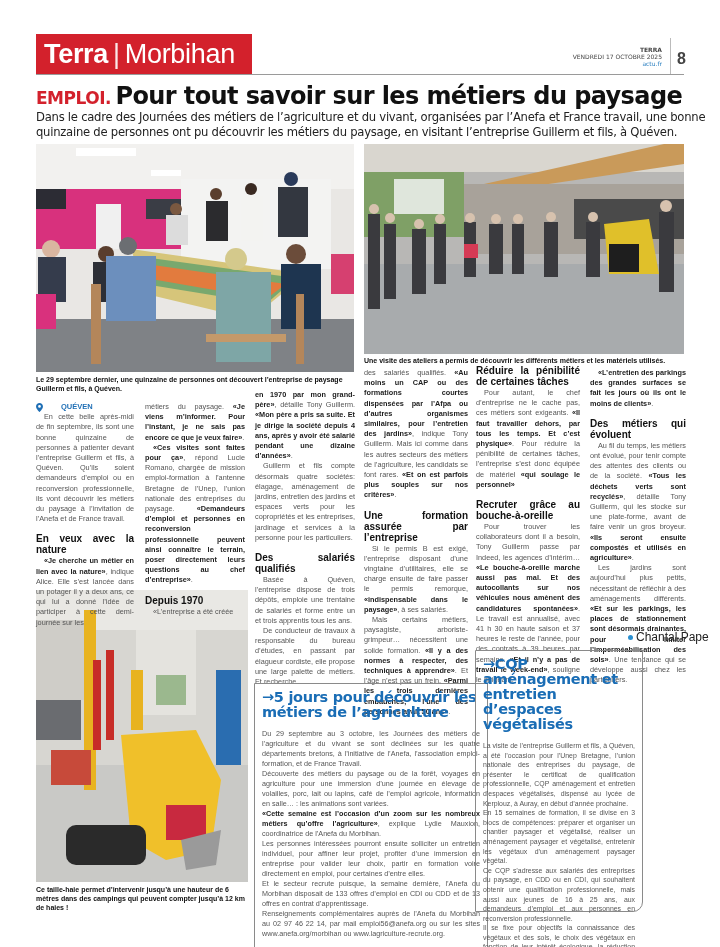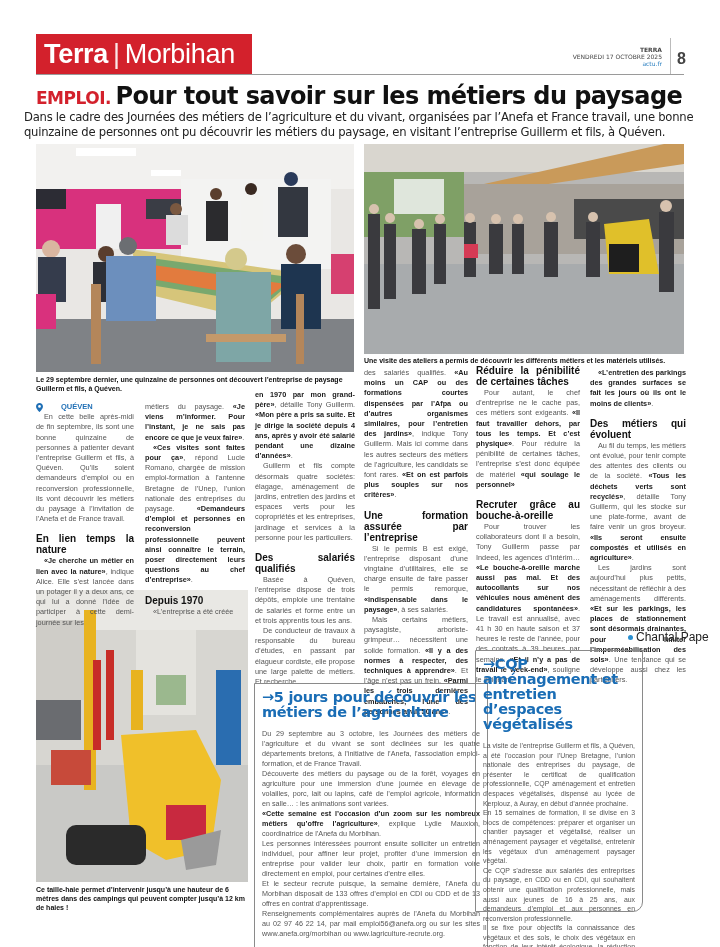--- a/index.html
+++ b/index.html
@@ -13,21 +13,21 @@
   .header-rule { position: absolute; left: 36px; top: 74px; width: 648px; height: 1px; background: #9a9a9a; }
   .masthead-right { position: absolute; right: 58px; top: 46px; text-align: right; font-size: 6px; line-height: 7px; color: #444; font-family: "DejaVu Sans", sans-serif; }
   .masthead-right .pub { font-weight: bold; }
   .masthead-right .site { color: #2a7fc0; }
   .page-vline { position: absolute; left: 670px; top: 38px; width: 1px; height: 36px; background: #bbb; }
   .page-num { position: absolute; left: 677px; top: 50px; font-size: 16px; font-weight: bold; color: #444; }
 
   .headline { position: absolute; left: 36px; top: 82px; width: 680px; white-space: nowrap; }
   .kicker { color: #d3212c; font-weight: bold; font-size: 17px; font-family: "DejaVu Sans", sans-serif; letter-spacing: -0.5px; }
   .title { font-size: 24px; font-weight: bold; color: #111; font-family: "DejaVu Sans", sans-serif; letter-spacing: -0.6px; }
-  .chapo { position: absolute; left: 24px; top: 110px; width: 678px; font-size: 11.6px; line-height: 15px; color: #222; font-family: "DejaVu Sans", sans-serif; letter-spacing: -0.25px; }
+  .chapo { position: absolute; left: 36px; top: 110px; width: 678px; font-size: 11.6px; line-height: 15px; color: #222; font-family: "DejaVu Sans", sans-serif; letter-spacing: -0.25px; }
 
   .photo { position: absolute; overflow: hidden; }
   .photo svg { width: 100%; height: 100%; display: block; }
   .caption { position: absolute; font-size: 7px; line-height: 9px; font-weight: bold; color: #111; }
 
   .col { position: absolute; font-size: 7.3px; line-height: 10.2px; color: #555; text-align: justify; hyphens: auto; }
   .col p { text-indent: 8px; }
   .col .q { color: #1c1c1c; font-weight: bold; }
   .col h3 { font-size: 10px; line-height: 11px; color: #111; margin-top: 9px; margin-bottom: 1px; font-weight: bold; }
   .col .dateline { color: #1f6fb5; font-weight: bold; font-size: 7.5px; text-indent: 0; display: flex; align-items: center; gap: 18px; }
@@ -170,21 +170,21 @@
 <div class="caption" style="left:36px; top:885px; width:215px;">Ce taille-haie permet d’intervenir jusqu’à une hauteur de 6 mètres dans des campings qui peuvent compter jusqu’à 12 km de haies !</div>
 
 <div class="col" style="left:36px; top:402px; width:98px;">
   <div class="dateline">
     <svg class="pin" viewBox="0 0 10 13">
         <path d="M5 0C2.2 0 0 2.2 0 5c0 3.5 5 8 5 8s5-4.5 5-8c0-2.8-2.2-5-5-5zm0 7a2 2 0 110-4 2 2 0 010 4z" fill="#1f6fb5"></path>
       </svg>
     <span>QUÉVEN</span>
   </div>
   <p>En cette belle après-midi de fin septembre, ils sont une bonne quinzaine de personnes à patienter devant l’entreprise Guillerm et fils, à Quéven. Qu’ils soient demandeurs d’emploi ou en reconversion professionnelle, ils vont découvrir les métiers du paysage à l’invitation de l’Anefa et de France travail.</p>
-  <h3>En lien temps la nature</h3>
+  <h3>En veux avec la nature</h3>
   <p><span class="q">«Je cherche un métier en lien avec la nature»</span><span>, indique Alice. Elle s’est lancée dans un potager il y a deux ans, ce qui lui a donné l’idée de participer à cette demi-journée sur les</span></p>
 </div>
 
 <div class="col" style="left:145px; top:402px; width:100px;">
   <p style="text-indent:0"><span>métiers du paysage. </span><span class="q">«Je viens m’informer. Pour l’instant, je ne sais pas encore ce que je veux faire»</span><span>.</span></p>
   <p><span class="q">«Ces visites sont faites pour ça»</span><span>, répond Lucie Romano, chargée de mission emploi-formation à l’antenne Bretagne de l’Unep, l’union nationale des entreprises du paysage. </span><span class="q">«Demandeurs d’emploi et personnes en reconversion professionnelle peuvent ainsi connaître le terrain, poser directement leurs questions au chef d’entreprise»</span><span>.</span></p>
   <h3>Depuis 1970</h3>
   <p>«L’entreprise a été créée</p>
 </div>
 

